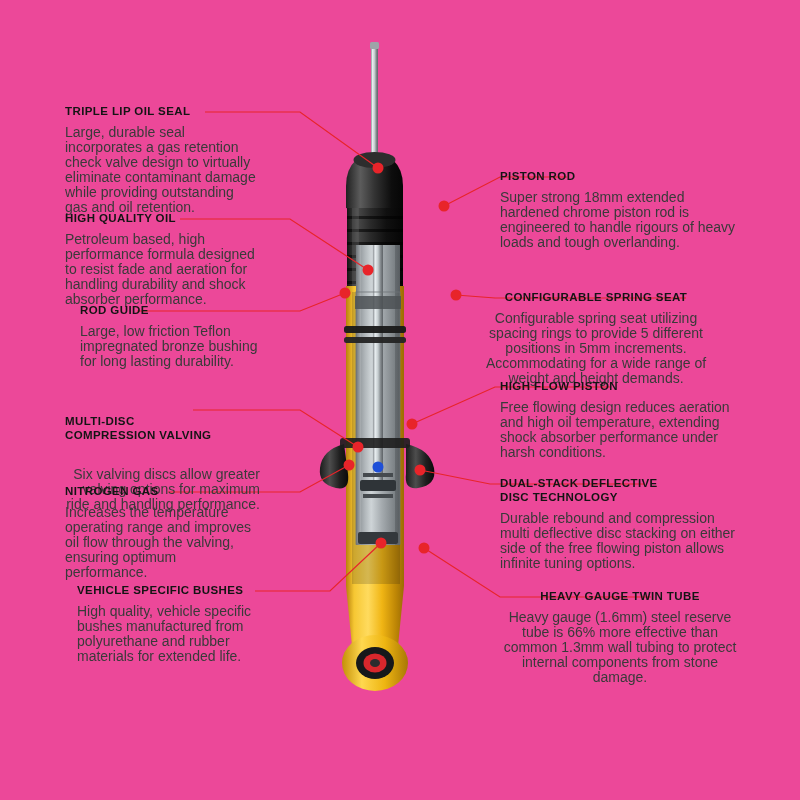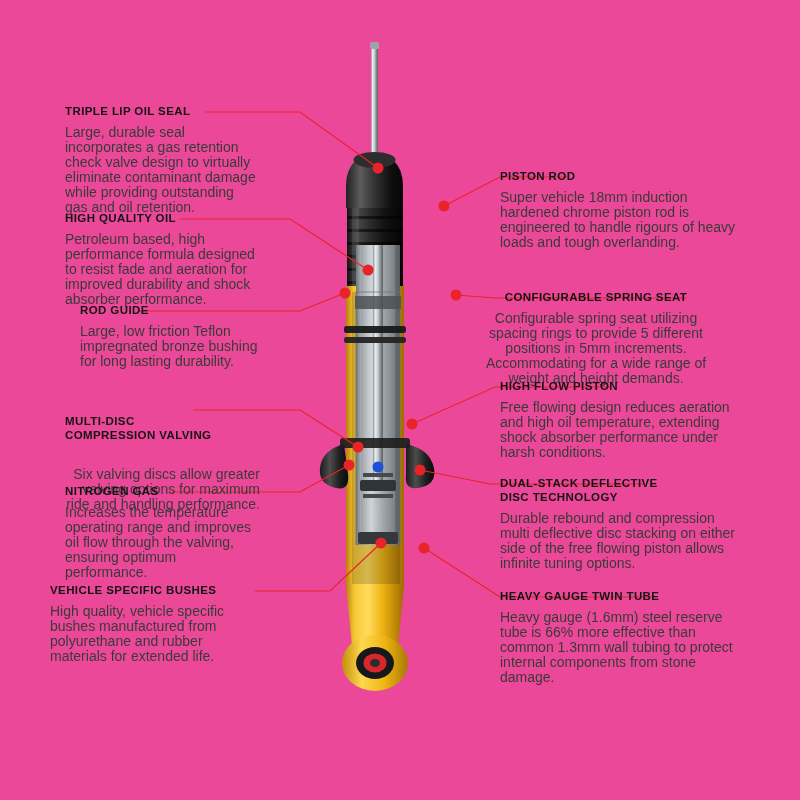--- a/index.html
+++ b/index.html
@@ -221,63 +221,63 @@
     </g>
   </svg>
 
   <div class="callout left" style="left:65px; top:104px; width:195px;">
     <div class="title">TRIPLE LIP OIL SEAL</div>
     <div class="body">Large, durable seal incorporates a gas retention check valve design to virtually eliminate contaminant damage while providing outstanding gas and oil retention.</div>
   </div>
 
   <div class="callout left" style="left:65px; top:211px; width:195px;">
     <div class="title">HIGH QUALITY OIL</div>
-    <div class="body">Petroleum based, high performance formula designed to resist fade and aeration for improved durability and shock absorber performance.</div>
+    <div class="body">Petroleum based, high performance formula designed to resist fade and aeration for handling durability and shock absorber performance.</div>
   </div>
 
   <div class="callout left" style="left:80px; top:303px; width:195px;">
     <div class="title">ROD GUIDE</div>
     <div class="body">Large, low friction Teflon impregnated bronze bushing for long lasting durability.</div>
   </div>
 
   <div class="callout left" style="left:65px; top:396px; width:195px; white-space:pre-line;">
     <div class="title" style="white-space:pre-line;">MULTI-DISC
 COMPRESSION VALVING</div>
     <div class="body" style="white-space:normal;text-align:right;">Six valving discs allow greater valving options for maximum ride and handling performance.</div>
   </div>
 
   <div class="callout left" style="left:65px; top:484px; width:195px;">
     <div class="title">NITROGEN GAS</div>
     <div class="body">Increases the temperature operating range and improves oil flow through the valving, ensuring optimum performance.</div>
   </div>
 
-  <div class="callout left" style="left:50px; top:583px; width:195px;">
+  <div class="callout left" style="left:77px; top:583px; width:195px;">
     <div class="title">VEHICLE SPECIFIC BUSHES</div>
     <div class="body">High quality, vehicle specific bushes manufactured from polyurethane and rubber materials for extended life.</div>
   </div>
 
   <div class="callout right" style="left:500px; top:169px; width:240px;">
     <div class="title">PISTON ROD</div>
-    <div class="body">Super vehicle 18mm induction hardened chrome piston rod is engineered to handle rigours of heavy loads and tough overlanding.</div>
+    <div class="body">Super strong 18mm extended hardened chrome piston rod is engineered to handle rigours of heavy loads and tough overlanding.</div>
   </div>
 
   <div class="callout right" style="left:476px; top:290px; width:240px;text-align:center;">
     <div class="title">CONFIGURABLE SPRING SEAT</div>
     <div class="body">Configurable spring seat utilizing spacing rings to provide 5 different positions in 5mm increments. Accommodating for a wide range of weight and height demands.</div>
   </div>
 
   <div class="callout right" style="left:500px; top:379px; width:240px;">
     <div class="title">HIGH FLOW PISTON</div>
     <div class="body">Free flowing design reduces aeration and high oil temperature, extending shock absorber performance under harsh conditions.</div>
   </div>
 
   <div class="callout right" style="left:500px; top:476px; width:240px;">
     <div class="title" style="white-space:pre-line;">DUAL-STACK DEFLECTIVE
 DISC TECHNOLOGY</div>
     <div class="body">Durable rebound and compression multi deflective disc stacking on either side of the free flowing piston allows infinite tuning options.</div>
   </div>
 
-  <div class="callout right" style="left:500px; top:589px; width:240px;">
+  <div class="callout right" style="left:500px; top:589px; width:240px;text-align:center;">
     <div class="title">HEAVY GAUGE TWIN TUBE</div>
     <div class="body">Heavy gauge (1.6mm) steel reserve tube is 66% more effective than common 1.3mm wall tubing to protect internal components from stone damage.</div>
   </div>
 
 </div>
 
 </body></html>

